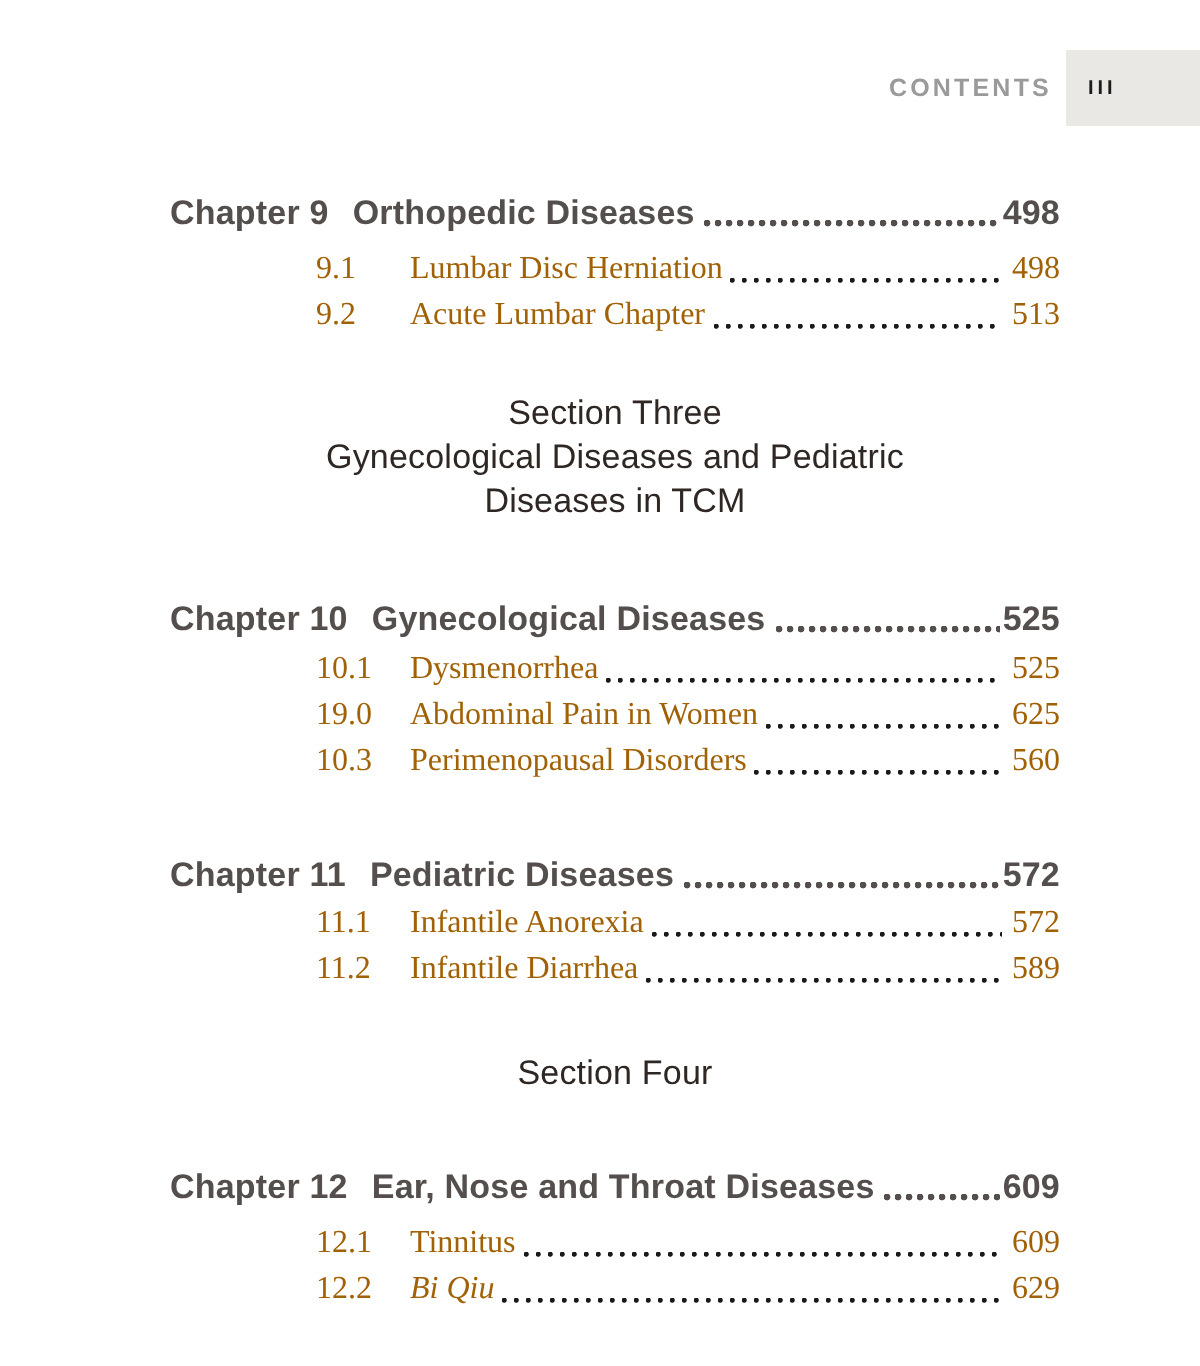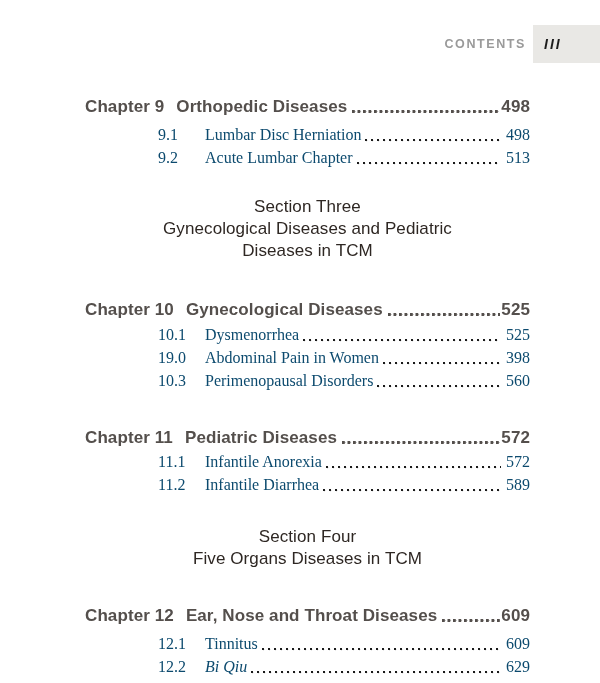--- a/index.html
+++ b/index.html
@@ -22,21 +22,21 @@
     font-weight:bold;font-size:12.5px;letter-spacing:1.6px;
     margin-right:7px;
   }
   .page-tab{
     background:#e9e8e5;
     width:67px;height:38px;
     display:flex;align-items:center;
     box-sizing:border-box;padding-left:11px;
   }
   .roman-page{
-    color:#1c1c1c;font-weight:bold;font-size:14px;letter-spacing:2px;font-style:italic;
+    color:#1c1c1c;font-weight:bold;font-size:10px;letter-spacing:2px;
   }
 
   
   .content{
     position:absolute;top:11px;left:85px;width:445px;
   }
 
   
   .chapter-row{
     display:flex;align-items:flex-end;
@@ -57,21 +57,21 @@
     background-image:radial-gradient(circle at 1.5px 1.5px,#544f4c 1.45px,rgba(0,0,0,0) 1.9px);
     background-size:5.5px 4px;
   }
   .e-leader{
     margin:0 5px 3px 4px;
     background-image:radial-gradient(circle at 1.1px 1.1px,#1a1a1a 1.05px,rgba(0,0,0,0) 1.5px);
     background-size:6px 4px;
   }
 
   
-  .entries{font-family:"Liberation Serif",serif;font-size:16px;color:#0c4a6e;}
+  .entries{font-family:"Liberation Serif",serif;font-size:16px;color:#a16207;}
   .entry-row{display:flex;align-items:flex-end;height:23px;line-height:23px;white-space:nowrap;}
   .e-num{flex:none;width:47px;margin-left:73px;}
   .e-title{flex:none;}
   .e-title.italic{font-style:italic;}
   .e-page{flex:none;}
 
   
   .section{font-weight:normal;font-size:17px;line-height:22px;color:#2e2723;text-align:center;letter-spacing:0.1px;}
   .section-line{height:22px;}
 </style>
@@ -126,21 +126,21 @@
       <div class="entry-row">
         <span class="e-num">10.1</span>
         <span class="e-title">Dysmenorrhea</span>
         <span class="leader e-leader"></span>
         <span class="e-page">525</span>
       </div>
       <div class="entry-row">
         <span class="e-num">19.0</span>
         <span class="e-title">Abdominal Pain in Women</span>
         <span class="leader e-leader"></span>
-        <span class="e-page">398</span>
+        <span class="e-page">625</span>
       </div>
       <div class="entry-row">
         <span class="e-num">10.3</span>
         <span class="e-title">Perimenopausal Disorders</span>
         <span class="leader e-leader"></span>
         <span class="e-page">560</span>
       </div>
     </div>
 
     <div class="chapter-row" style="margin-top:36px">
@@ -159,21 +159,20 @@
       <div class="entry-row">
         <span class="e-num">11.2</span>
         <span class="e-title">Infantile Diarrhea</span>
         <span class="leader e-leader"></span>
         <span class="e-page">589</span>
       </div>
     </div>
 
     <div class="section" style="margin-top:30.5px">
       <div class="section-line">Section Four</div>
-      <div class="section-line">Five Organs Diseases in TCM</div>
     </div>
 
     <div class="chapter-row" style="margin-top:35.5px">
       <span class="ch-label">Chapter 12</span>
       <span class="ch-title">Ear, Nose and Throat Diseases</span>
       <span class="leader ch-leader"></span>
       <span class="ch-page">609</span>
     </div>
     <div class="entries" style="margin-top:6px">
       <div class="entry-row">

